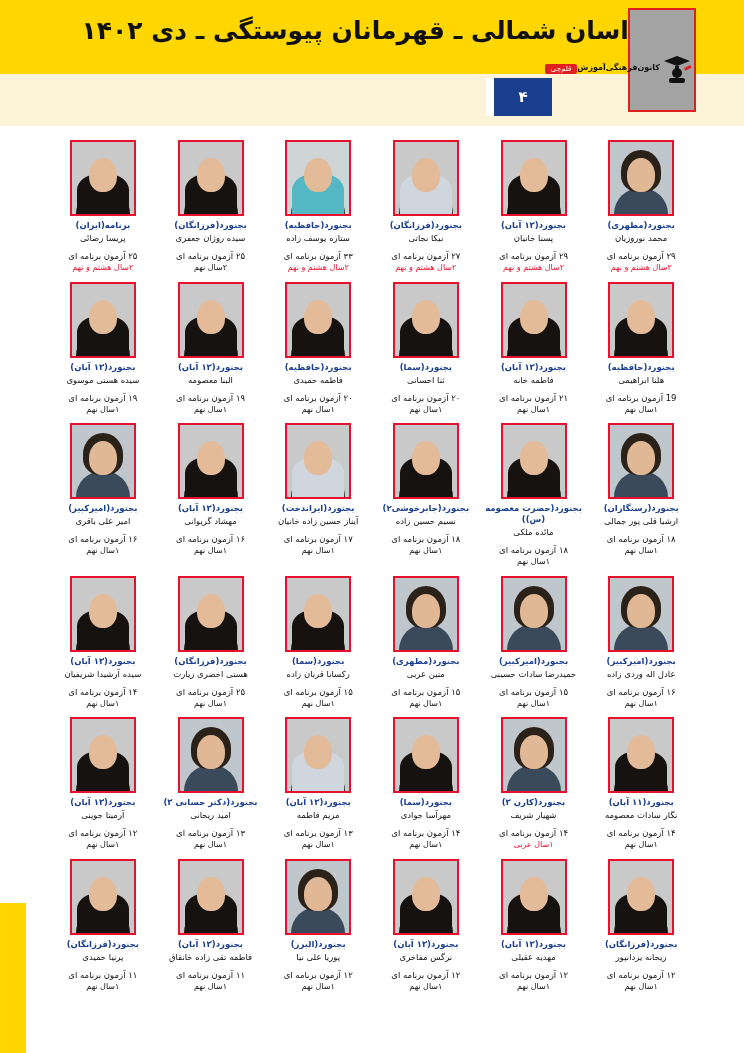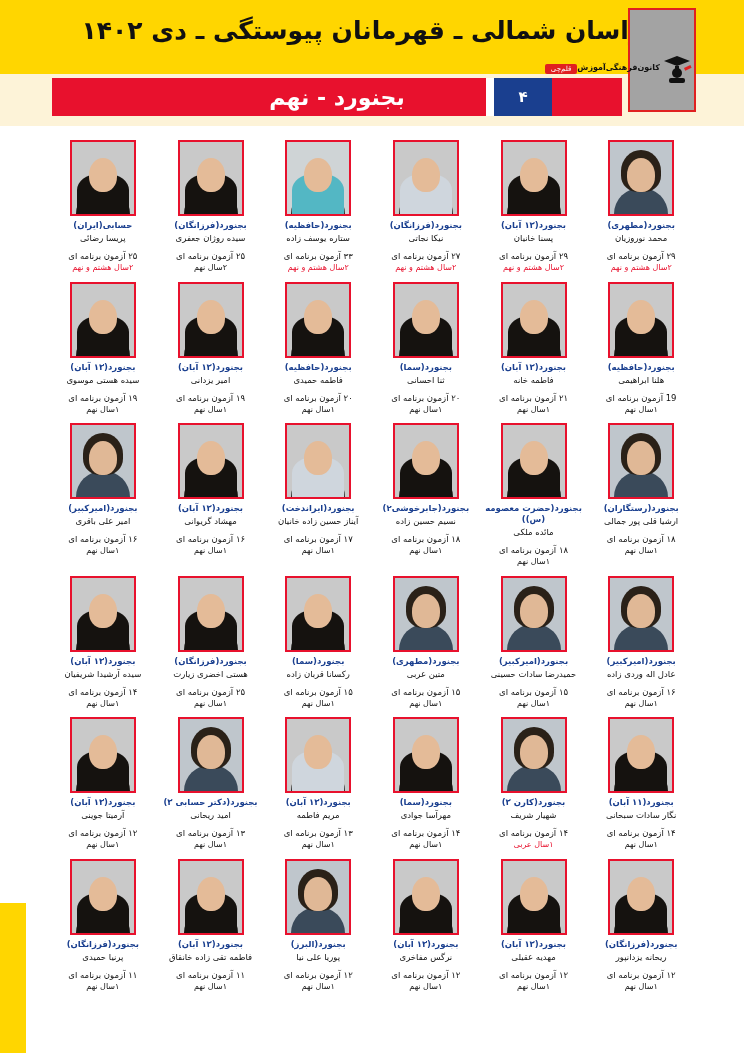--- a/index.html
+++ b/index.html
@@ -242,23 +242,20 @@
           <rect x="9" y="27" width="16" height="5" rx="2" fill="#111"></rect>
           <rect x="24" y="17" width="7" height="3" transform="rotate(-25 24 17)" fill="#e02020"></rect>
         </svg>
       </div>
       <div class="logo-text">کانون</div>
       <div class="logo-text">فرهنگی</div>
       <div class="logo-text">آموزش</div>
       <div class="logo-ribbon">قلم‌چی</div>
     </div>
 
-    <div class="redbar">
-      <span class="redbar-title">بجنورد - نهم</span>
-    </div>
     <div class="redbar-white-gap"></div>
     <div class="bluebox">۴</div>
   </div>
 
   <div class="grid" id="student-grid">
       <div class="card">
         <div class="photo">
           <div class="bg" style="background: rgb(191, 198, 204);"></div>
           <div class="p-body" style="background: rgb(58, 74, 90);"></div>
           <div class="p-hair" style="background: rgb(42, 33, 24);"></div>
@@ -317,21 +314,21 @@
         <div class="c-tests">۲۵ آزمون برنامه ای</div>
         <div class="c-grade dark">۲سال نهم</div>
       </div>
       <div class="card">
         <div class="photo">
           <div class="bg" style="background: rgb(201, 201, 201);"></div>
           <div class="p-body" style="background: rgb(21, 18, 15);"></div>
           <div class="p-scarf" style="background: rgb(21, 18, 15);"></div>
           <div class="p-head" style="background: rgb(228, 187, 152);"></div>
         </div>
-        <div class="c-school">حسابی(ایران)</div>
+        <div class="c-school">برنامه(ایران)</div>
         <div class="c-name">پریسا رضائی</div>
         <div class="c-tests">۲۵ آزمون برنامه ای</div>
         <div class="c-grade">۲سال هشتم و نهم</div>
       </div>
       <div class="card">
         <div class="photo">
           <div class="bg" style="background: rgb(201, 201, 201);"></div>
           <div class="p-body" style="background: rgb(21, 18, 15);"></div>
           <div class="p-scarf" style="background: rgb(21, 18, 15);"></div>
           <div class="p-head" style="background: rgb(228, 187, 152);"></div>
@@ -378,21 +375,21 @@
         <div class="c-grade dark">۱سال نهم</div>
       </div>
       <div class="card">
         <div class="photo">
           <div class="bg" style="background: rgb(201, 201, 201);"></div>
           <div class="p-body" style="background: rgb(21, 18, 15);"></div>
           <div class="p-scarf" style="background: rgb(21, 18, 15);"></div>
           <div class="p-head" style="background: rgb(228, 187, 152);"></div>
         </div>
         <div class="c-school">بجنورد(۱۳ آبان)</div>
-        <div class="c-name">امیر یزدانی</div>
+        <div class="c-name">البنا معصومه</div>
         <div class="c-tests">۱۹ آزمون برنامه ای</div>
         <div class="c-grade dark">۱سال نهم</div>
       </div>
       <div class="card">
         <div class="photo">
           <div class="bg" style="background: rgb(201, 201, 201);"></div>
           <div class="p-body" style="background: rgb(21, 18, 15);"></div>
           <div class="p-scarf" style="background: rgb(21, 18, 15);"></div>
           <div class="p-head" style="background: rgb(228, 187, 152);"></div>
         </div>
@@ -546,21 +543,21 @@
         <div class="c-grade dark">۱سال نهم</div>
       </div>
       <div class="card">
         <div class="photo">
           <div class="bg" style="background: rgb(201, 201, 201);"></div>
           <div class="p-body" style="background: rgb(21, 18, 15);"></div>
           <div class="p-scarf" style="background: rgb(21, 18, 15);"></div>
           <div class="p-head" style="background: rgb(228, 187, 152);"></div>
         </div>
         <div class="c-school">بجنورد(۱۱ آبان)</div>
-        <div class="c-name">نگار سادات سبحانی</div>
+        <div class="c-name">نگار سادات معصومه</div>
         <div class="c-tests">۱۴ آزمون برنامه ای</div>
         <div class="c-grade dark">۱سال نهم</div>
       </div>
       <div class="card">
         <div class="photo">
           <div class="bg" style="background: rgb(191, 198, 204);"></div>
           <div class="p-body" style="background: rgb(58, 74, 90);"></div>
           <div class="p-hair" style="background: rgb(42, 33, 24);"></div>
           <div class="p-head" style="background: rgb(224, 184, 150);"></div>
         </div>

